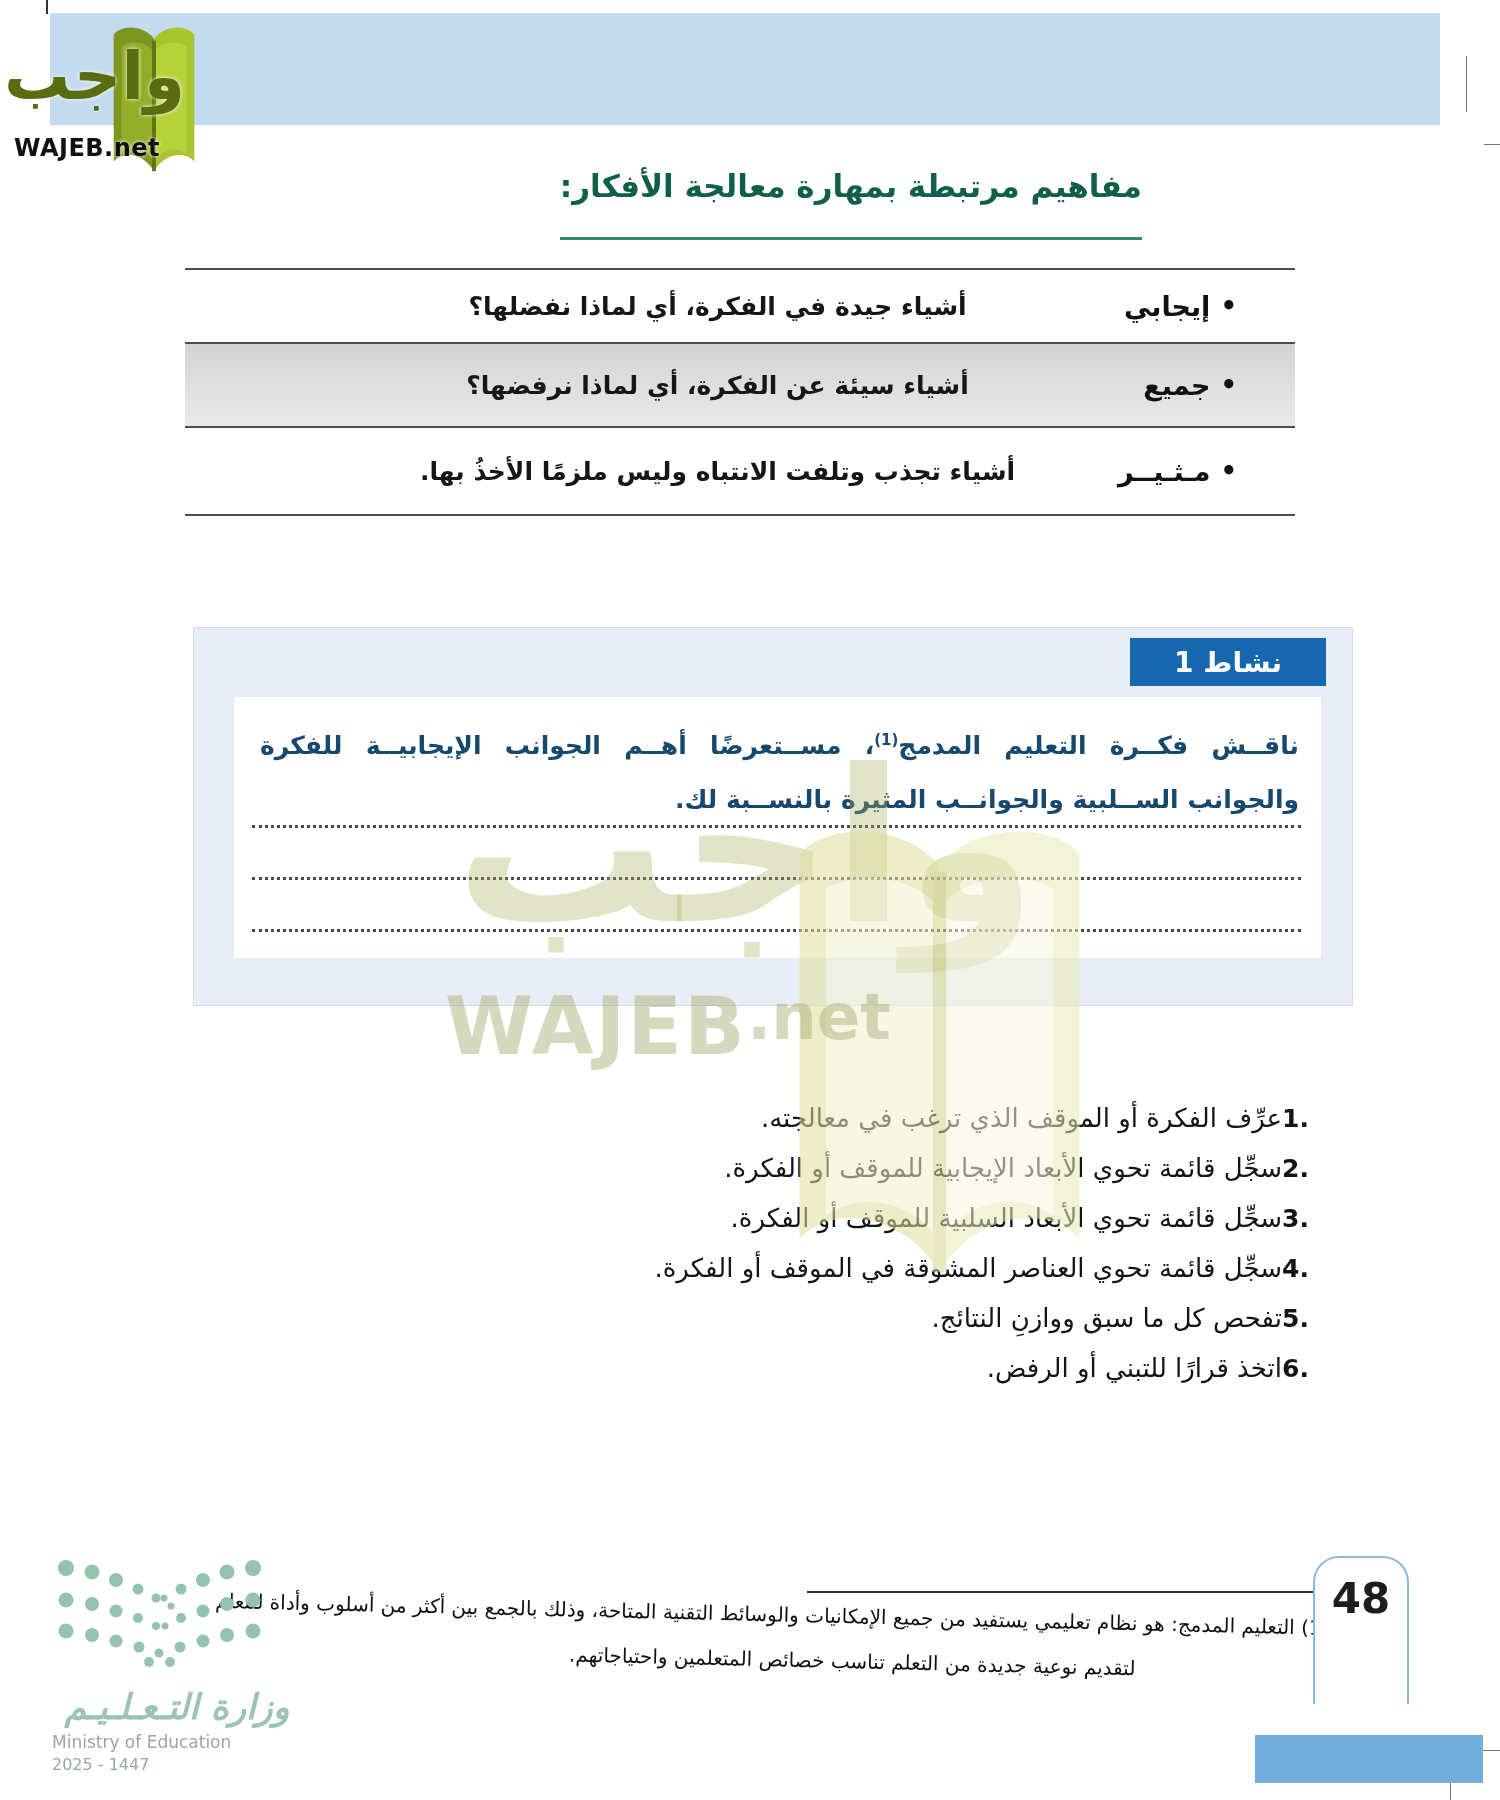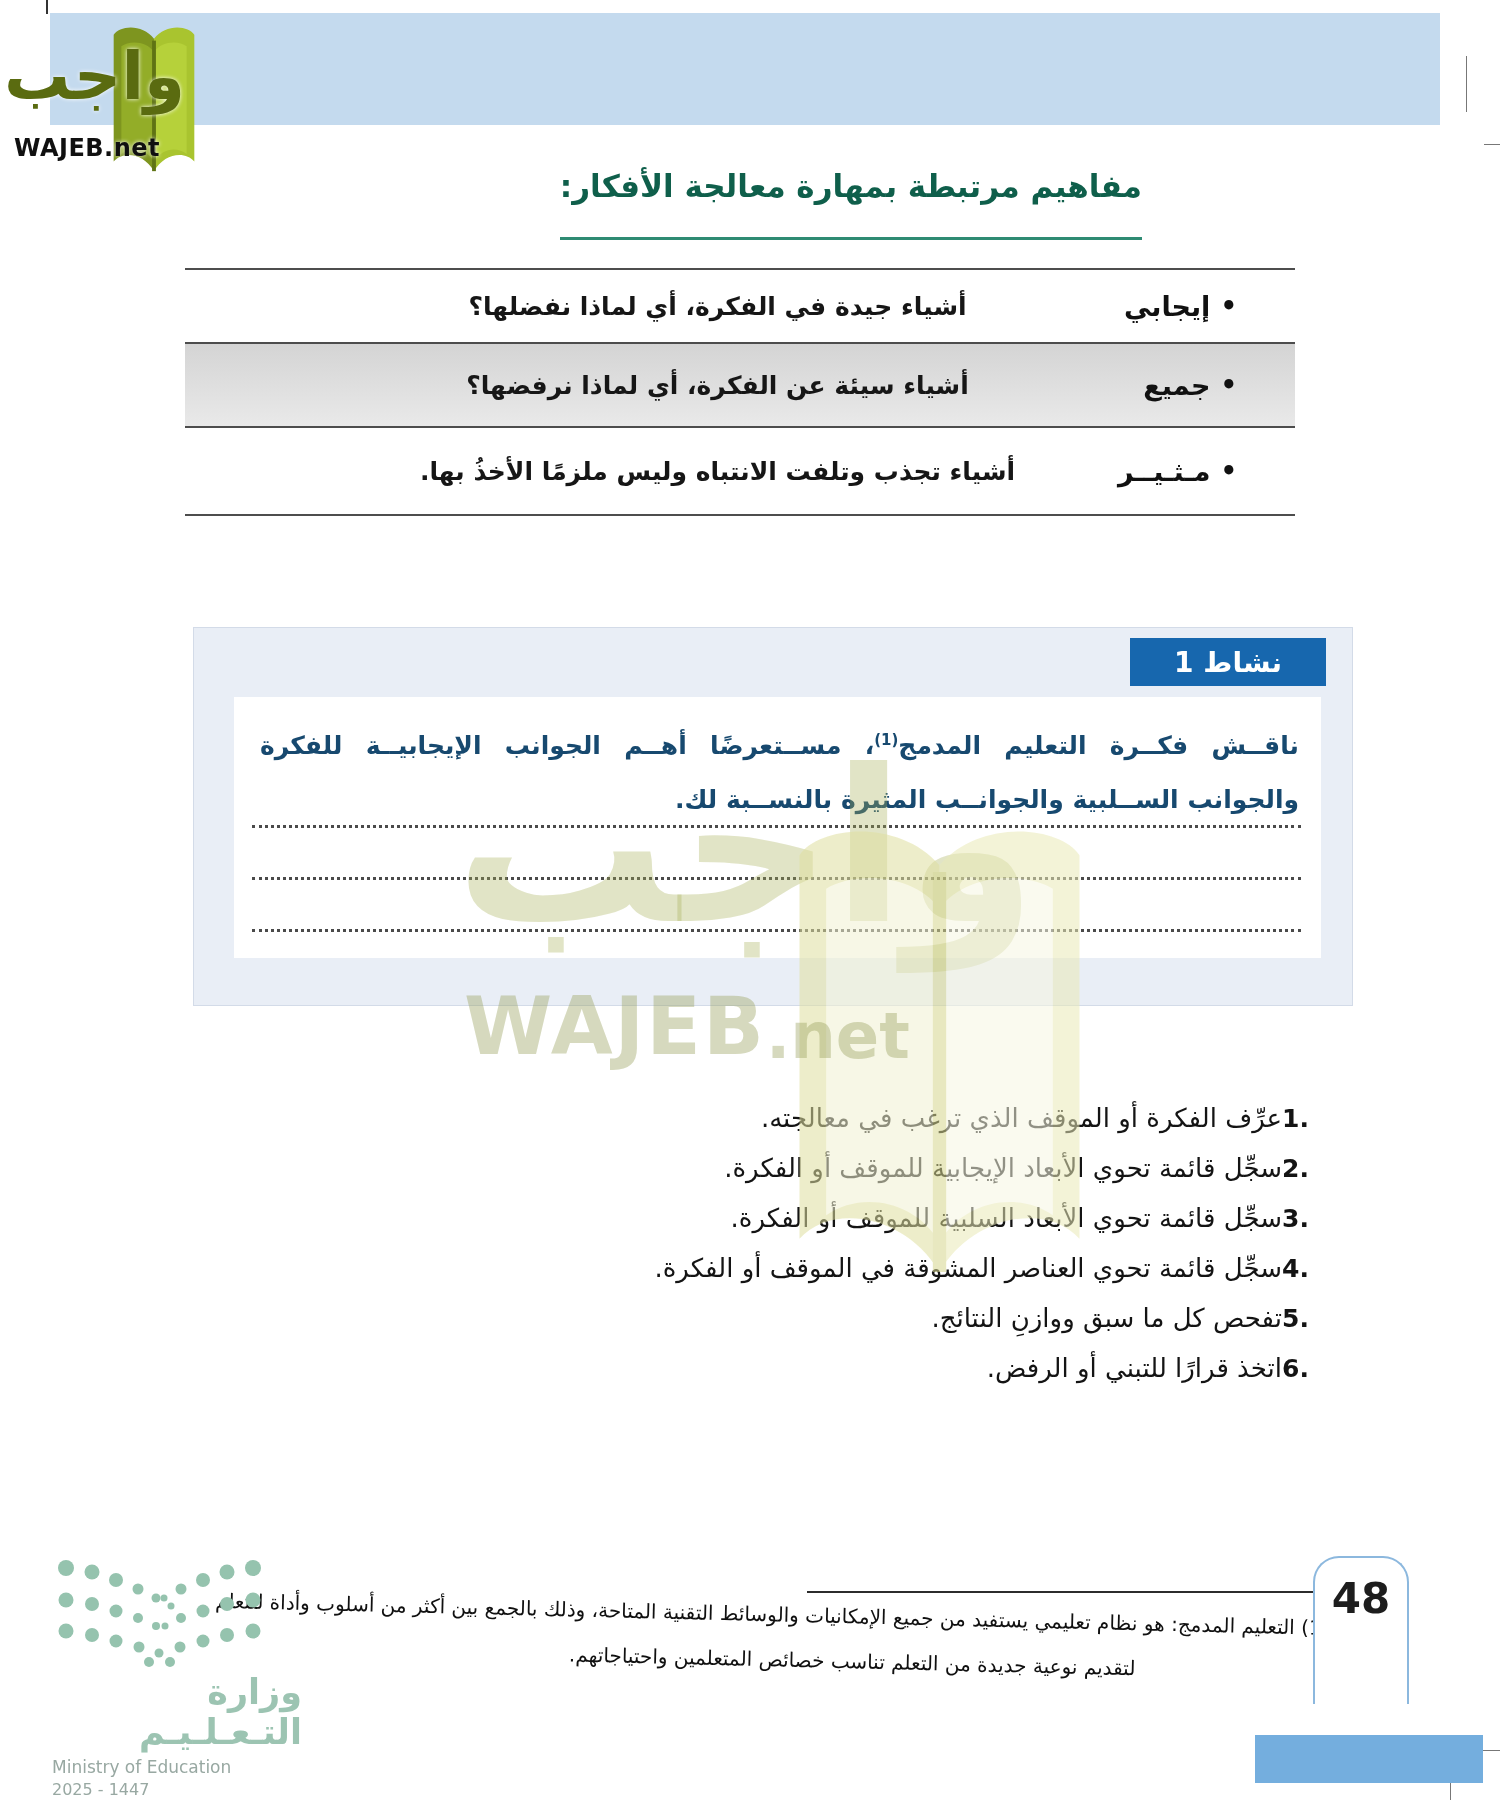--- a/index.html
+++ b/index.html
@@ -44,43 +44,43 @@
   .activity-text { direction:rtl; text-align:justify; padding:16px 22px 0 26px;
     font-weight:bold; font-size:25px; line-height:54px; color:#17496f; }
   .activity-text sup { font-size:15px; }
   .dot-line { position:absolute; left:18px; right:20px; border-top:3px dotted #4a4a4a; }
   .dl1 { top:128px; } .dl2 { top:180px; } .dl3 { top:232px; }
 
   
   .wm { pointer-events:none; z-index:5; }
   .wm-ar { position:absolute; left:455px; top:742px; font-size:212px; font-weight:bold;
     color:rgba(166,175,88,0.34); direction:rtl; line-height:1; }
-  .wm-en { position:absolute; left:464px; top:980px; font-weight:bold; color:rgba(152,160,92,0.40);
-    display:flex; align-items:flex-end; }
+  .wm-en { position:absolute; left:445px; top:980px; font-weight:bold; color:rgba(152,160,92,0.40);
+    display:flex; align-items:flex-start; }
   .wm-en .big { font-size:80px; letter-spacing:2px; }
   .wm-en .small { font-size:64px; }
   .wm-book { position:absolute; left:772px; top:812px; width:335px; height:500px; opacity:0.55; }
 
   
   .steps { position:absolute; right:172px; top:1098px; width:1010px; direction:rtl; }
   .step { display:flex; align-items:baseline; margin-bottom:9px; line-height:40px; color:#141414; }
   .step-num { font-weight:bold; width:46px; font-size:25px; direction:ltr; text-align:left; flex:none; }
   .step-text { font-size:26px; font-weight:500; }
 
   
   .fn-sep { position:absolute; left:807px; top:1591px; width:512px; border-top:2px solid #2c2c2c; }
   .footnote { position:absolute; right:170px; top:1606px; width:1062px; direction:rtl;
     font-size:20px; line-height:45px; color:#101010; font-weight:500;
     transform:rotate(1.4deg); transform-origin:right top; }
   .fn-line1 { white-space:nowrap; }
   .fn-line2 { padding-right:193px; }
 
   
   .moe { position:absolute; left:52px; top:1556px; width:250px; }
-  .moe-ar { direction:rtl; text-align:right; color:#9cc4b2; font-size:35px; font-weight:bold; margin-top:0px; }
+  .moe-ar { direction:rtl; text-align:center; color:#9cc4b2; font-size:35px; font-weight:bold; margin-top:15px;font-style:italic; }
   .moe-en { color:#98a8a2; font-size:17px; margin-top:5px; }
   .moe-years { color:#98a8a2; font-size:16px; margin-top:3px; }
 
   
   .page-bar { position:absolute; left:1255px; top:1735px; width:228px; height:48px; background:#74aede; z-index:2; }
   .page-num-box { position:absolute; left:1313px; top:1556px; width:96px; height:148px; background:#fff;
     border:2px solid #8cb8de; border-bottom:none; border-radius:26px 26px 0 0;
     display:flex; justify-content:center; z-index:3; }
   .page-num { font-size:42px; font-weight:bold; color:#1d1d1d; margin-top:16px; }
 

